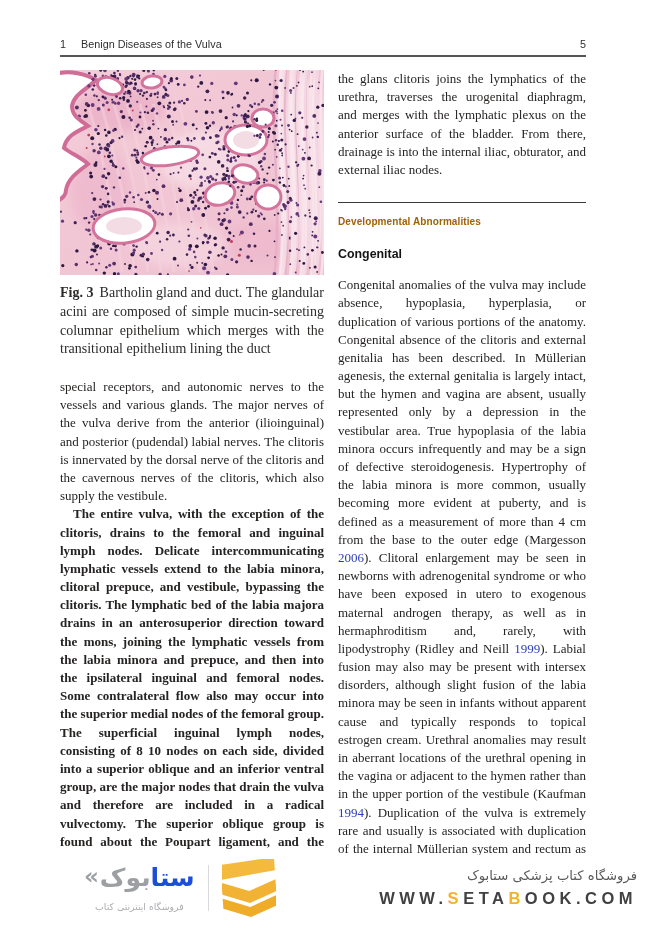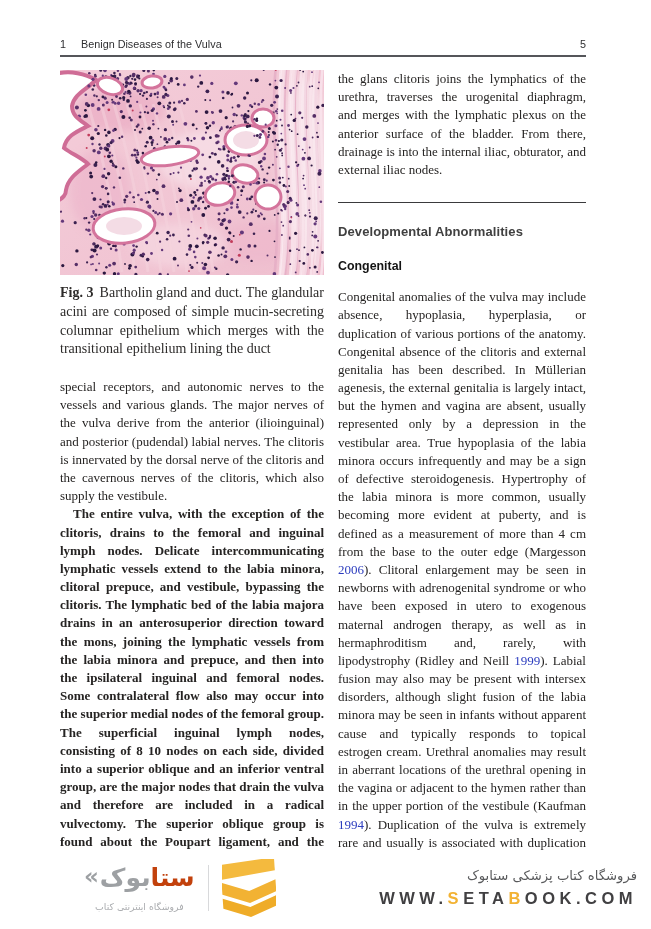--- a/index.html
+++ b/index.html
@@ -32,22 +32,22 @@
   .first-body{margin-top:19px;}
   figure{margin:0;padding:0;}
   .fig-svg{display:block;width:264px;height:205px;background:#f3cad7;}
   figcaption{
     margin-top:9px;font-size:14px;line-height:1.34;text-align:justify;color:#2d2b2a;
   }
   .cap-label{font-weight:bold;margin-right:6px;}
   
   .section-rule{margin-top:23px;border-top:1.5px solid #3a3a3c;}
   .sec-h{
-    margin:21px 0 0 0;font-family:"Liberation Sans","DejaVu Sans",sans-serif;
-    font-weight:bold;font-size:13px;color:#404040;letter-spacing:.1px;
+    margin:13px 0 0 0;font-family:"Liberation Sans","DejaVu Sans",sans-serif;
+    font-weight:bold;font-size:10px;color:#a16207;letter-spacing:.1px;
   }
   .sub-h{
     margin:20px 0 0 0;font-family:"Liberation Sans","DejaVu Sans",sans-serif;
     font-weight:bold;font-size:12.4px;color:#141414;
   }
   .sub-h.acquired{margin-top:27px;}
   .p-after-h{margin-top:15px;}
   .cite{color:#2b3cbe;}
   
   .site-footer{
@@ -59,21 +59,21 @@
   .brand-text{display:flex;flex-direction:column;align-items:center;}
   .brand-row{display:flex;align-items:center;}
   .brand-chevron{
     font-family:"DejaVu Sans",sans-serif;font-weight:bold;font-size:23px;
     color:#9da0a3;margin-right:1px;transform:translateY(-2px);
   }
   .brand-word{
     font-family:"DejaVu Sans",sans-serif;font-weight:bold;font-size:25px;
     direction:rtl;unicode-bidi:isolate;color:#9da0a3;line-height:1.1;
   }
-  .brand-word .hl{color:#c2410c;}
+  .brand-word .hl{color:#1d4ed8;}
   .brand-tagline{
     font-family:"DejaVu Sans",sans-serif;font-size:9.3px;color:#aaacaf;
     direction:rtl;margin-top:9px;
   }
   .brand-divider{width:1px;height:46px;background:#d8d9db;margin:0 13px;}
   .footer-right{text-align:right;margin-left:36px;}
   .store-name{
     font-family:"DejaVu Sans",sans-serif;font-size:13.2px;color:#58595b;
     direction:rtl;unicode-bidi:isolate;
   }

